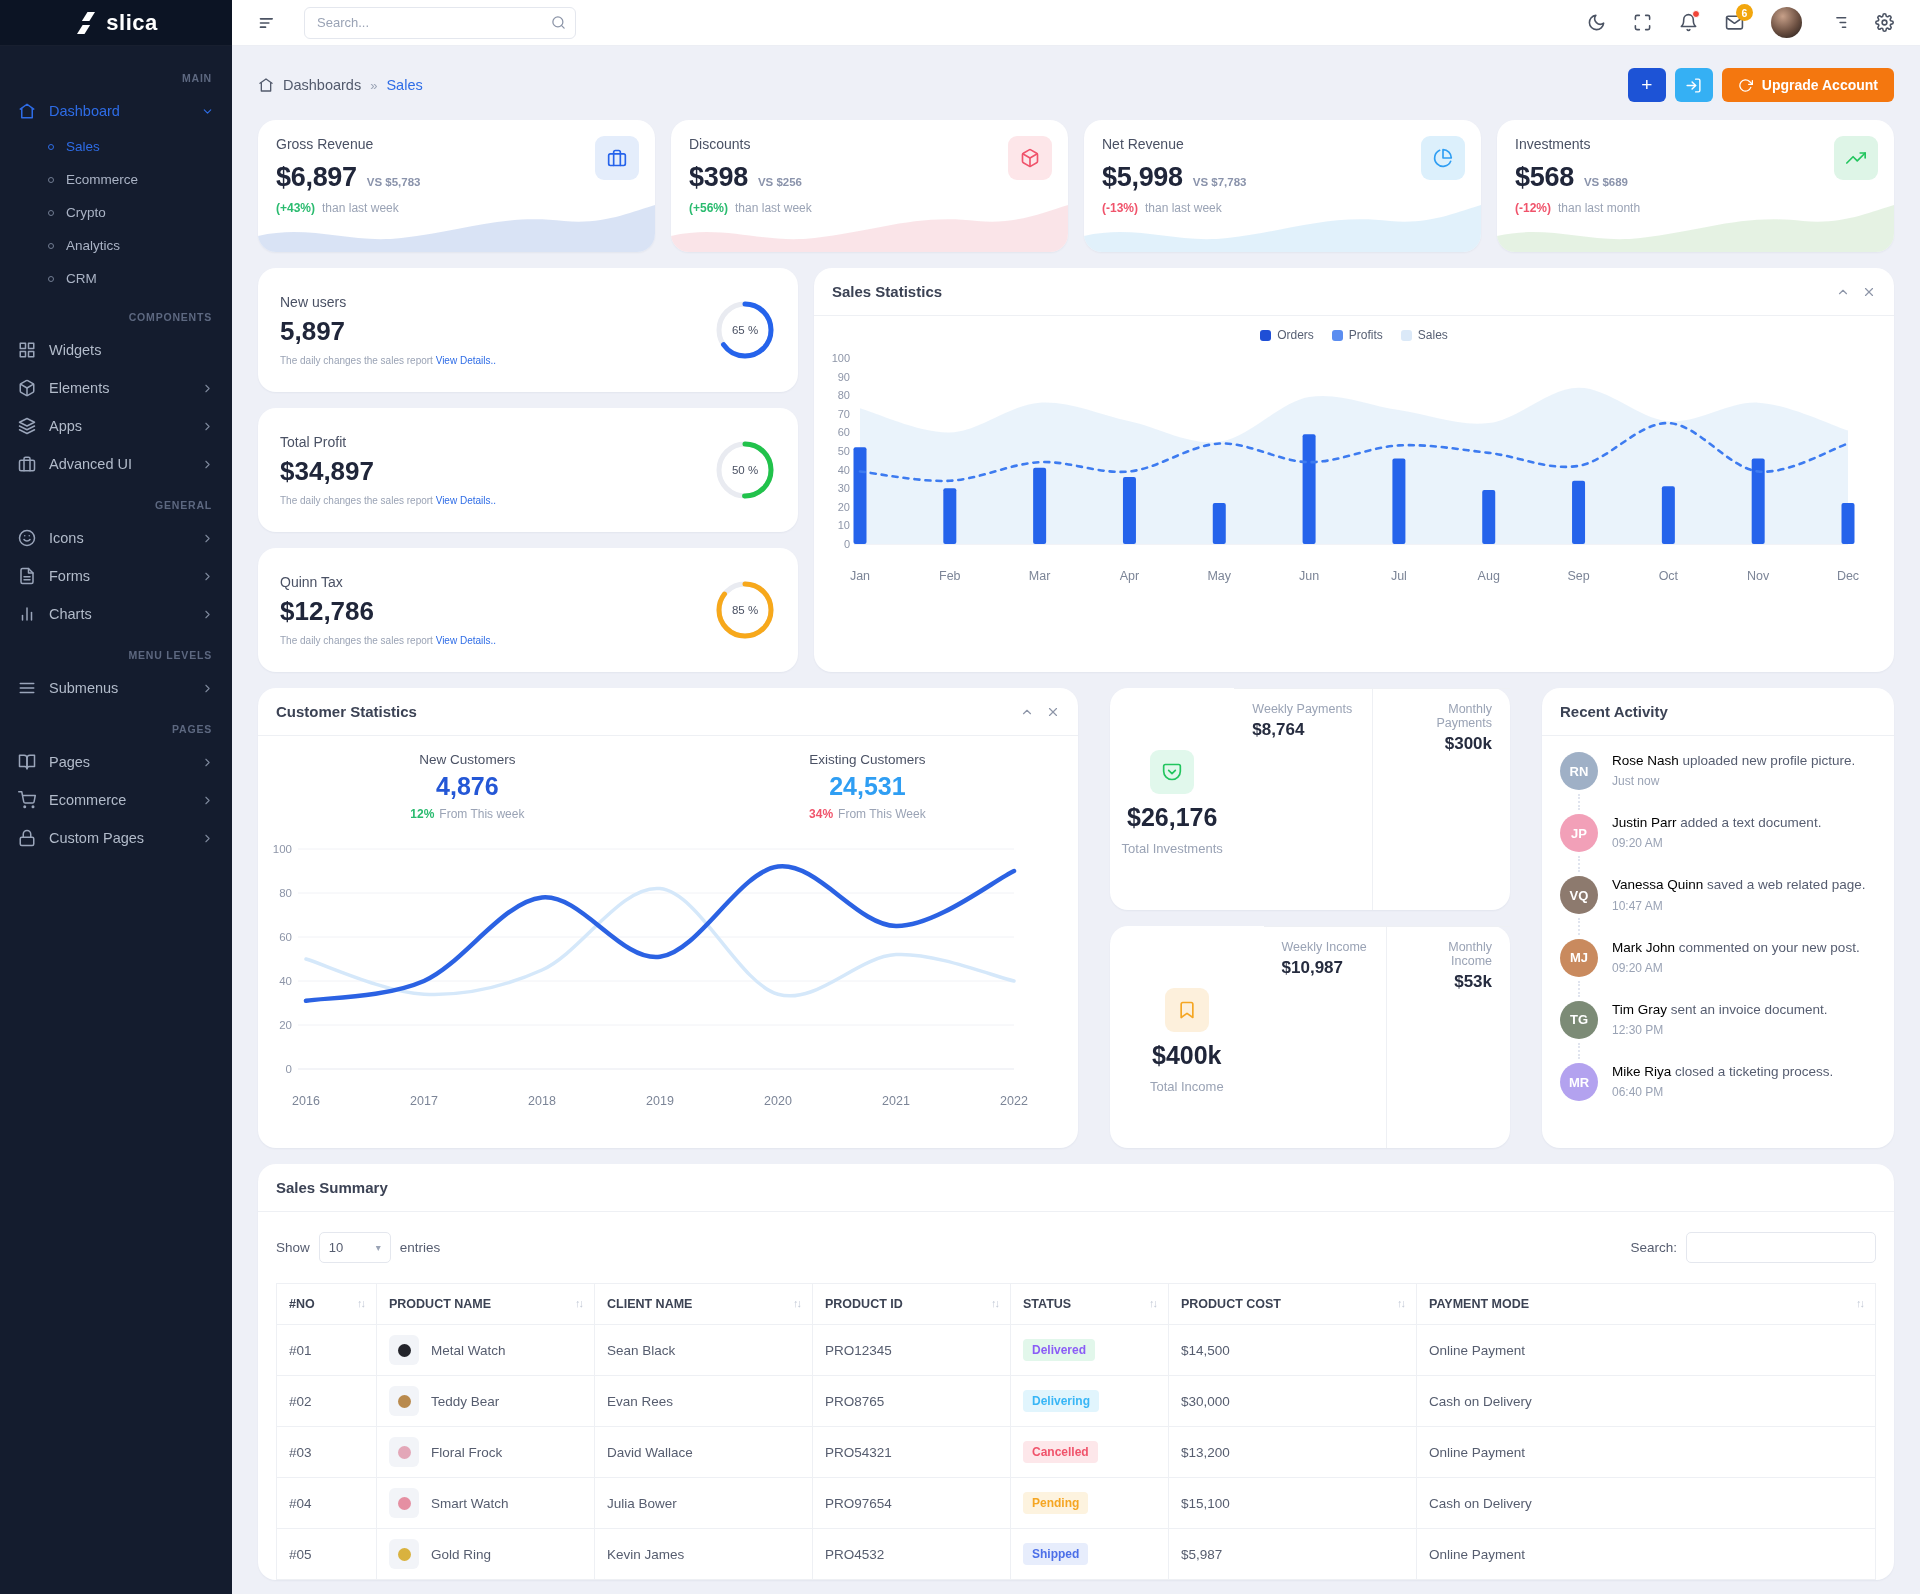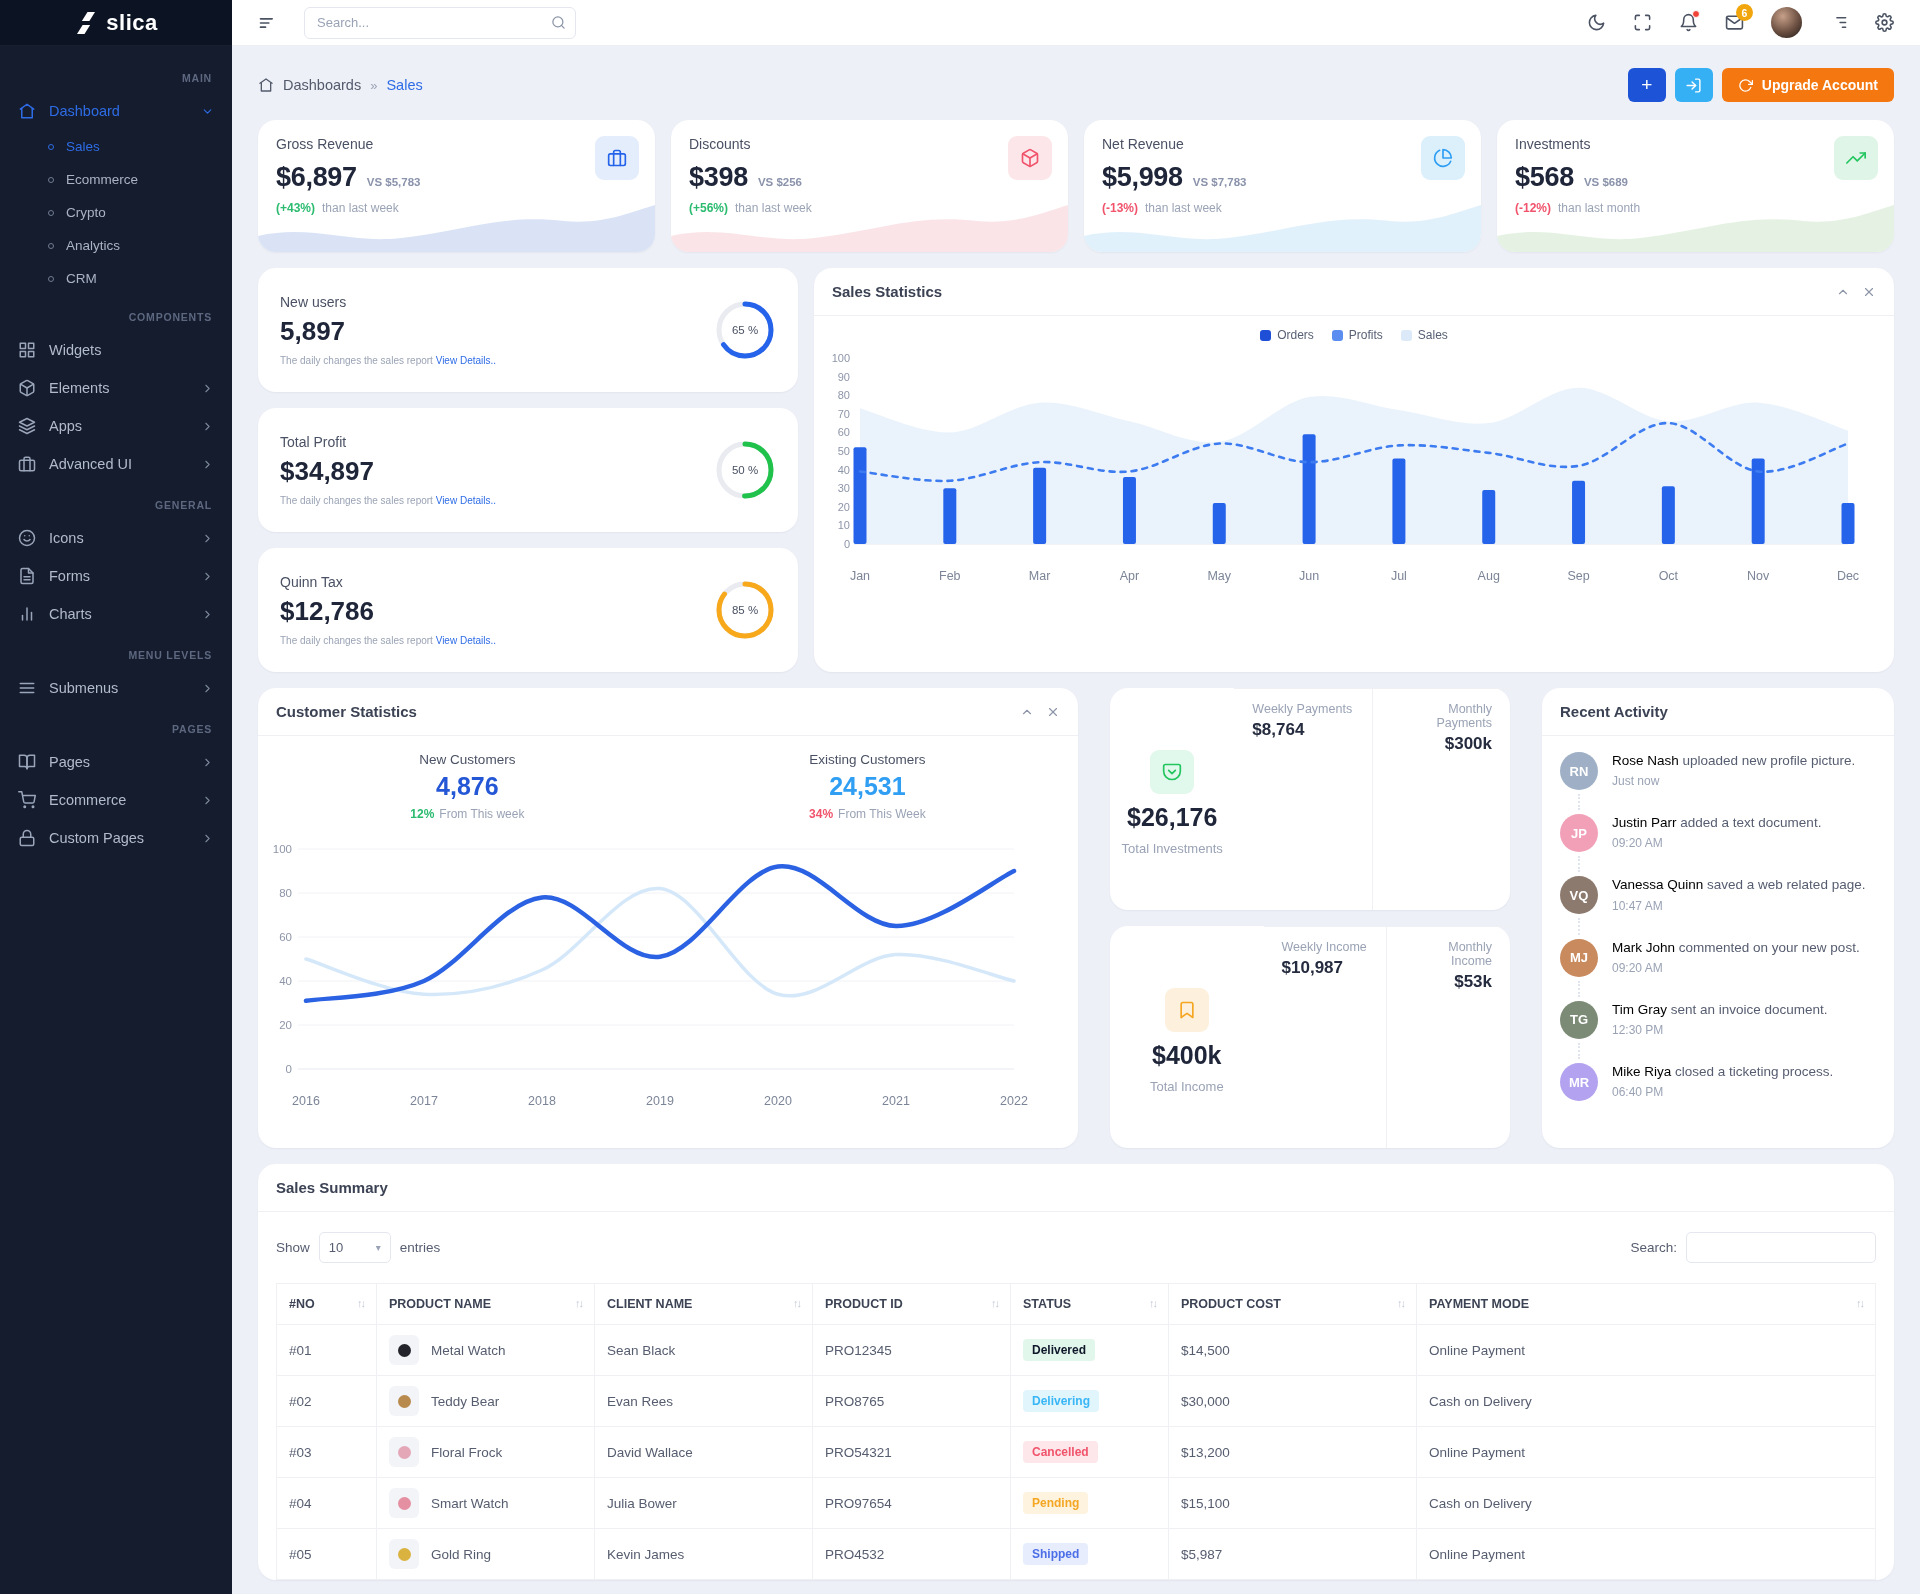--- a/index.html
+++ b/index.html
@@ -722,21 +722,21 @@
             <tbody>
               <tr>
                 <td>#01</td>
                 <td>
                   <span class="prod-cell"><span class="thumb">
                       <i style="background:#23242b"></i>
                     </span>Metal Watch</span>
                 </td>
                 <td>Sean Black</td>
                 <td>PRO12345</td>
-                <td><span class="status-badge" style="color:#0f172a;background:#e2f7eb">Delivered</span></td>
+                <td><span class="status-badge" style="color:#8b5cf6;background:#e2f7eb">Delivered</span></td>
                 <td>$14,500</td>
                 <td>Online Payment</td>
               </tr>
               <tr>
                 <td>#02</td>
                 <td>
                   <span class="prod-cell"><span class="thumb">
                       <i style="background:#b98a4d"></i>
                     </span>Teddy Bear</span>
                 </td>

